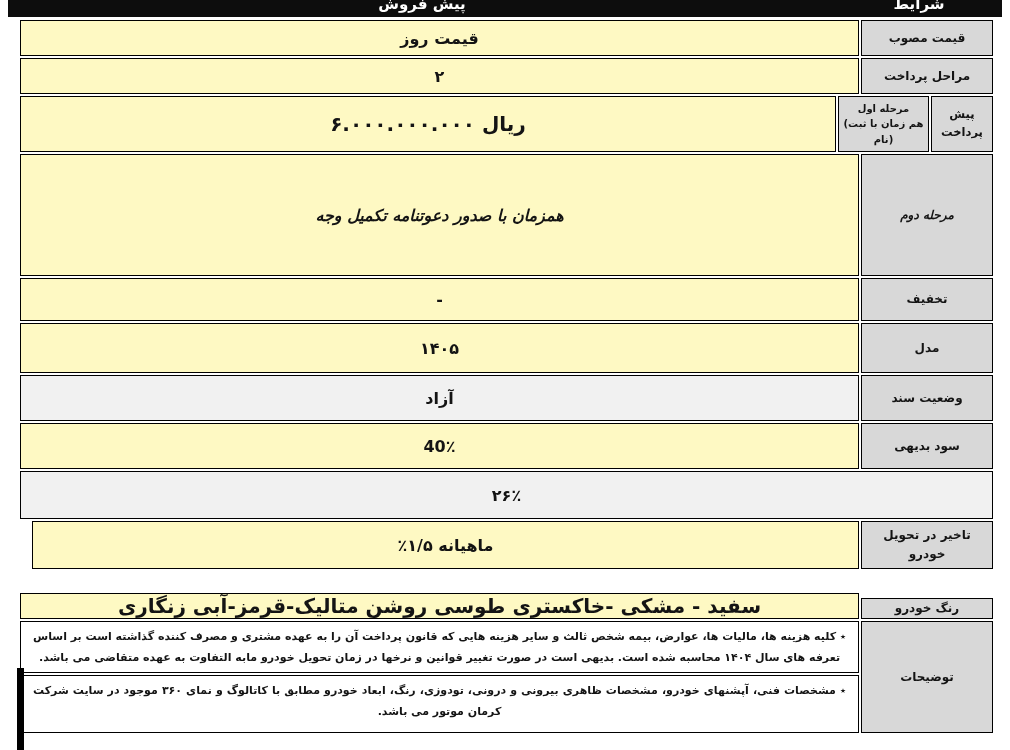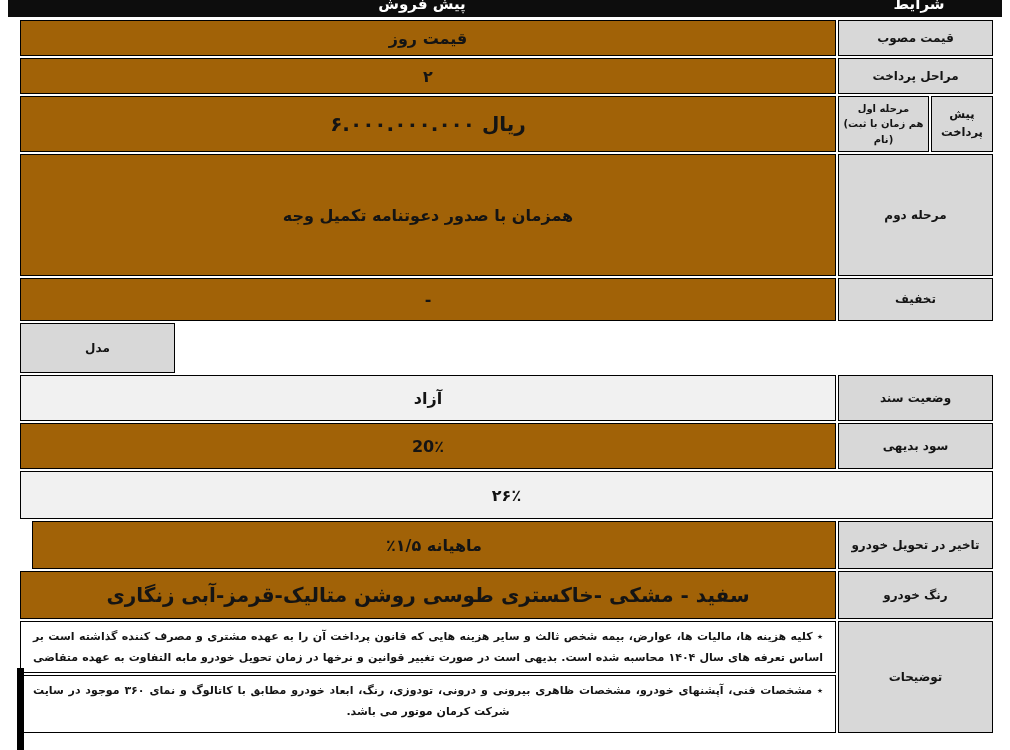--- a/index.html
+++ b/index.html
@@ -19,37 +19,37 @@
   .tcol span{
     position:absolute; top:-7px; left:50%; transform:translateX(-50%);
     white-space:nowrap; line-height:22px;
   }
   
   .tbl{position:absolute; left:20px; top:20px; width:973px;}
   .row{display:flex; gap:2px; margin-bottom:2px;}
   .cell{
     border:1.6px solid #000; box-sizing:border-box;
     display:flex; align-items:center; justify-content:center;
-    text-align:center; background:#a16207;
+    text-align:center; background:#fef9c3;
   }
   .value{flex:1; font-size:16px; font-weight:bold;}
   .value.sm{font-size:20px;}
   .label{
-    width:155px; background:#d8d8d8; font-size:12px; font-weight:bold;
+    width:132px; background:#d8d8d8; font-size:12px; font-weight:bold;
     flex-direction:column; line-height:1.55; padding:0 3px;
   }
   .label.w-in{width:91px; font-size:10px;}
   .label.w-out{width:62px; font-size:11.5px;}
   .shade{background:#f1f1f1;}
   .ltr{direction:ltr;}
   .rtl{direction:rtl;}
   
-  .r1{height:36px;}  .r2{height:36px;}  .r3{height:56px;}  .r4{height:122px;}
+  .r1{height:36px;}  .r2{height:36px;}  .r3{height:56px;}  .r4{height:122px;font-style:italic;}
   .r5{height:43px;}  .r6{height:50px;}  .r7{height:46px;border-radius:15px;}  .r8{height:46px;}
-  .r9{height:48px;}  .r10{height:48px;margin-left:12px;} .r11{height:48px;} .r12{height:48px;}
+  .r9{height:48px;}  .r10{height:48px;margin-left:12px;} .r11{height:48px;} .r12{height:48px;align-items:flex-end;}
   .r13{height:112px;}
   
   .notes-col{flex:1; display:flex; flex-direction:column; gap:2px;}
   .note{
     border:1.6px solid #000; box-sizing:border-box; background:#fff;
     direction:rtl; font-size:11px; font-weight:bold; line-height:1.95;
     padding:4px 12px; text-align:justify; text-align-last:center;
     display:block; overflow:hidden;
   }
   .note1{height:52px;}
@@ -97,30 +97,31 @@
       <div class="cell value rtl">همزمان با صدور دعوتنامه تکمیل وجه</div>
       <div class="cell label">مرحله دوم</div>
     </div>
 
     <div class="row r5">
       <div class="cell value rtl">-</div>
       <div class="cell label">تخفیف</div>
     </div>
 
     <div class="row r6">
+      <div class="cell value ltr">۱۴۰۵</div>
       <div class="cell label">مدل</div>
     </div>
 
     <div class="row r7">
       <div class="cell value shade rtl">آزاد</div>
       <div class="cell label">وضعیت سند</div>
     </div>
 
     <div class="row r8">
-      <div class="cell value ltr">20٪</div>
+      <div class="cell value ltr">40٪</div>
       <div class="cell label">سود بدیهی</div>
     </div>
 
     <div class="row r9">
       <div class="cell value shade ltr">۲۶٪</div>
     </div>
 
     <div class="row r10">
       <div class="cell value ltr">٪۱/۵ ماهیانه</div>
       <div class="cell label">تاخیر در تحویل خودرو</div>

